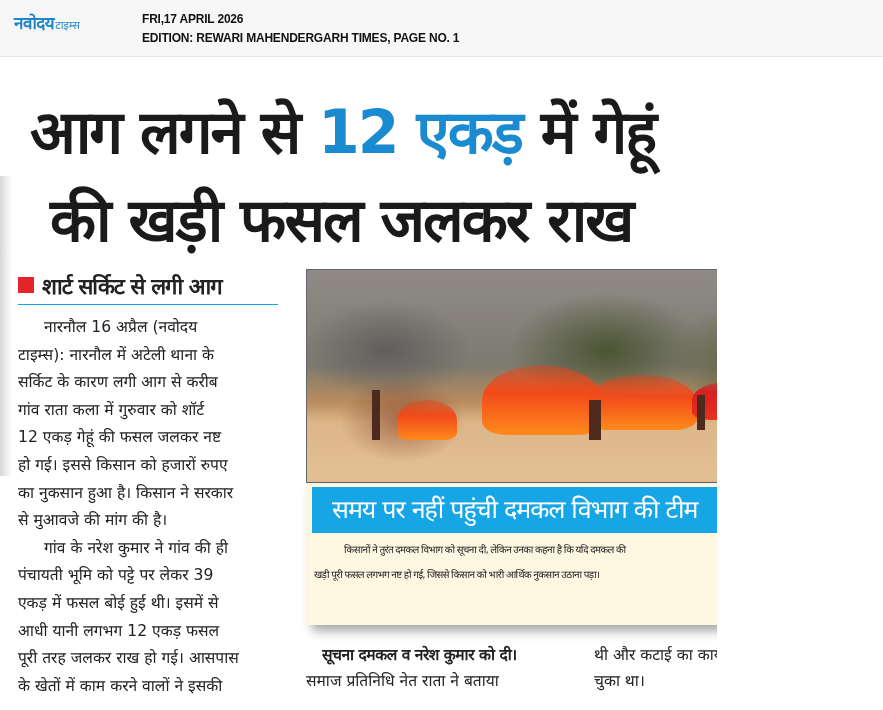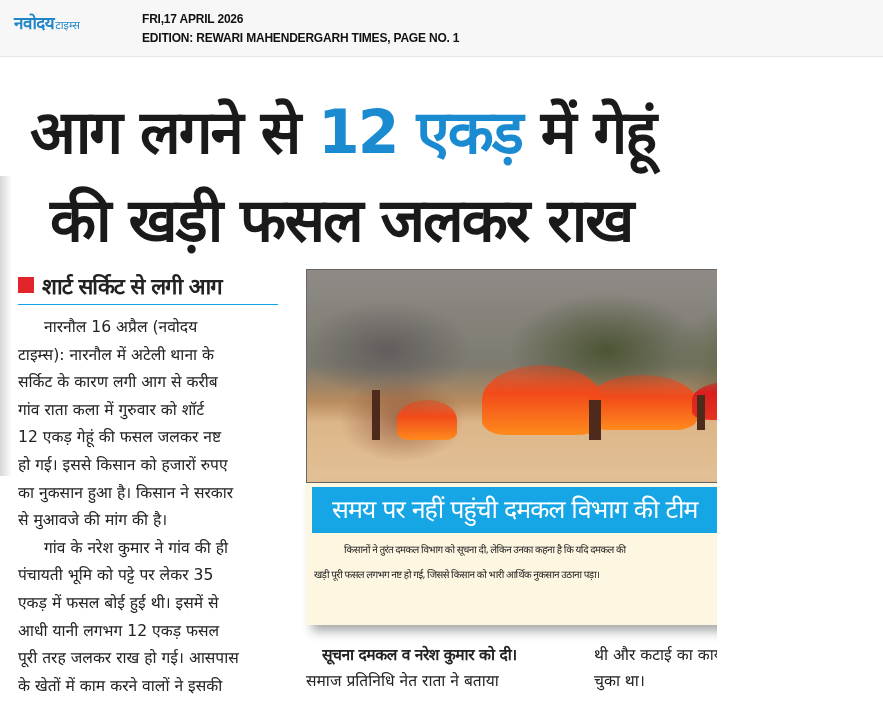--- a/index.html
+++ b/index.html
@@ -152,21 +152,21 @@
   <div class="body-col">
     <span class="line" style="padding-left:26px">नारनौल 16 अप्रैल (नवोदय</span>
     <span class="line">टाइम्स): नारनौल में अटेली थाना के</span>
     <span class="line">सर्किट के कारण लगी आग से करीब</span>
     <span class="line">गांव राता कला में गुरुवार को शॉर्ट</span>
     <span class="line">12 एकड़ गेहूं की फसल जलकर नष्ट</span>
     <span class="line">हो गई। इससे किसान को हजारों रुपए</span>
     <span class="line">का नुकसान हुआ है। किसान ने सरकार</span>
     <span class="line">से मुआवजे की मांग की है।</span>
     <span class="line" style="padding-left:26px">गांव के नरेश कुमार ने गांव की ही</span>
-    <span class="line">पंचायती भूमि को पट्टे पर लेकर 35</span>
+    <span class="line">पंचायती भूमि को पट्टे पर लेकर 39</span>
     <span class="line">एकड़ में फसल बोई हुई थी। इसमें से</span>
     <span class="line">आधी यानी लगभग 12 एकड़ फसल</span>
     <span class="line">पूरी तरह जलकर राख हो गई। आसपास</span>
     <span class="line">के खेतों में काम करने वालों ने इसकी</span>
   </div>
 
   <div class="photo">
     <div class="flame" style="left:90px;top:130px;width:60px;height:40px;"></div>
     <div class="flame" style="left:175px;top:95px;width:120px;height:70px;"></div>
     <div class="flame" style="left:280px;top:105px;width:110px;height:55px;"></div>

